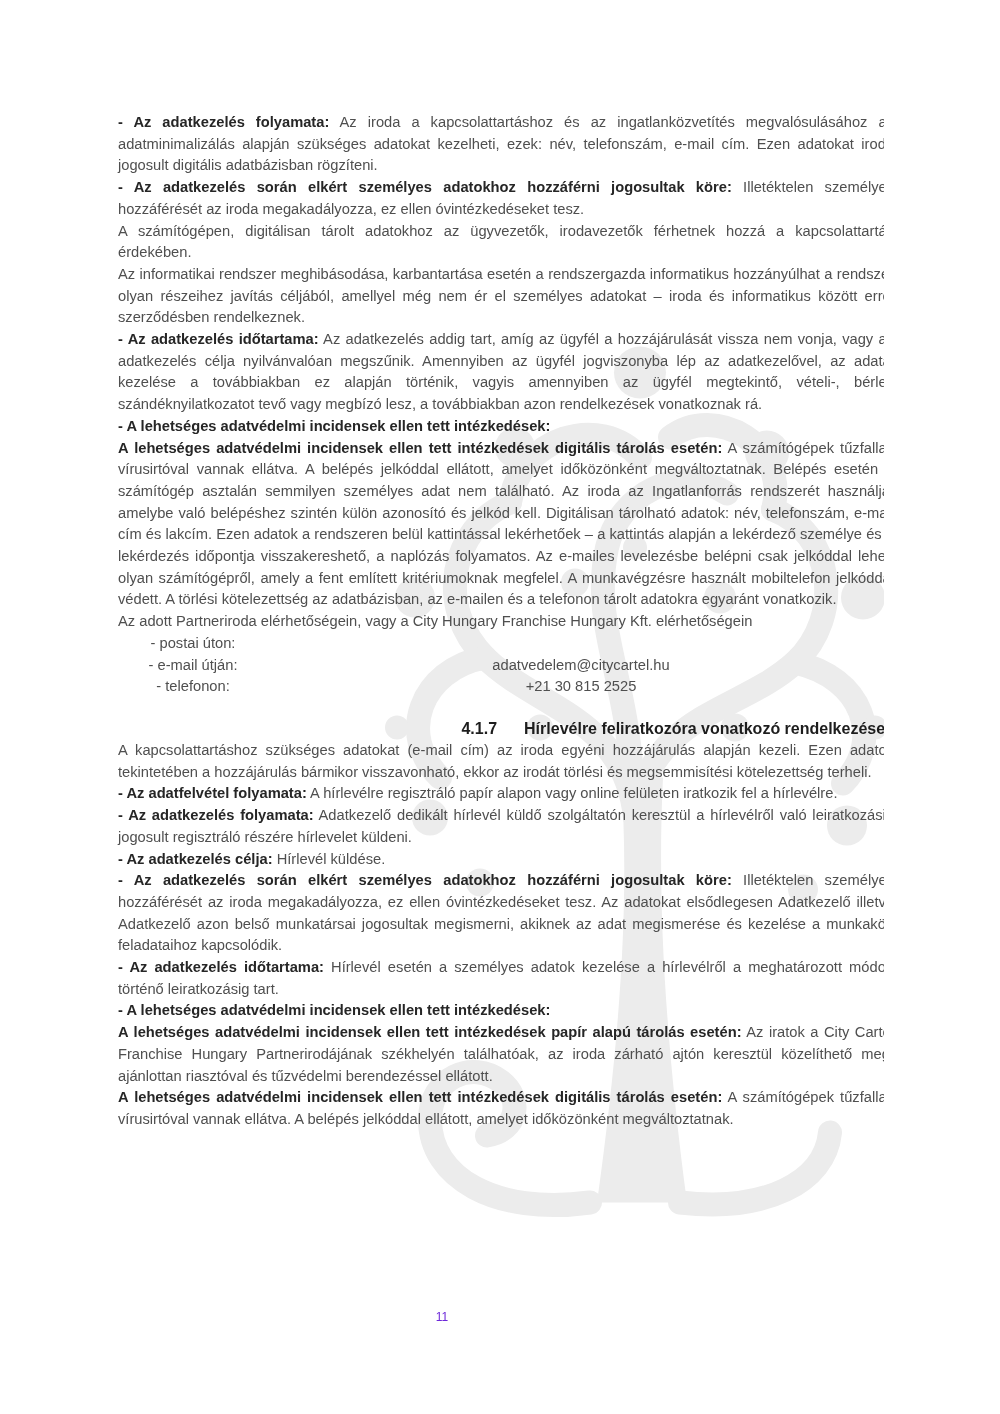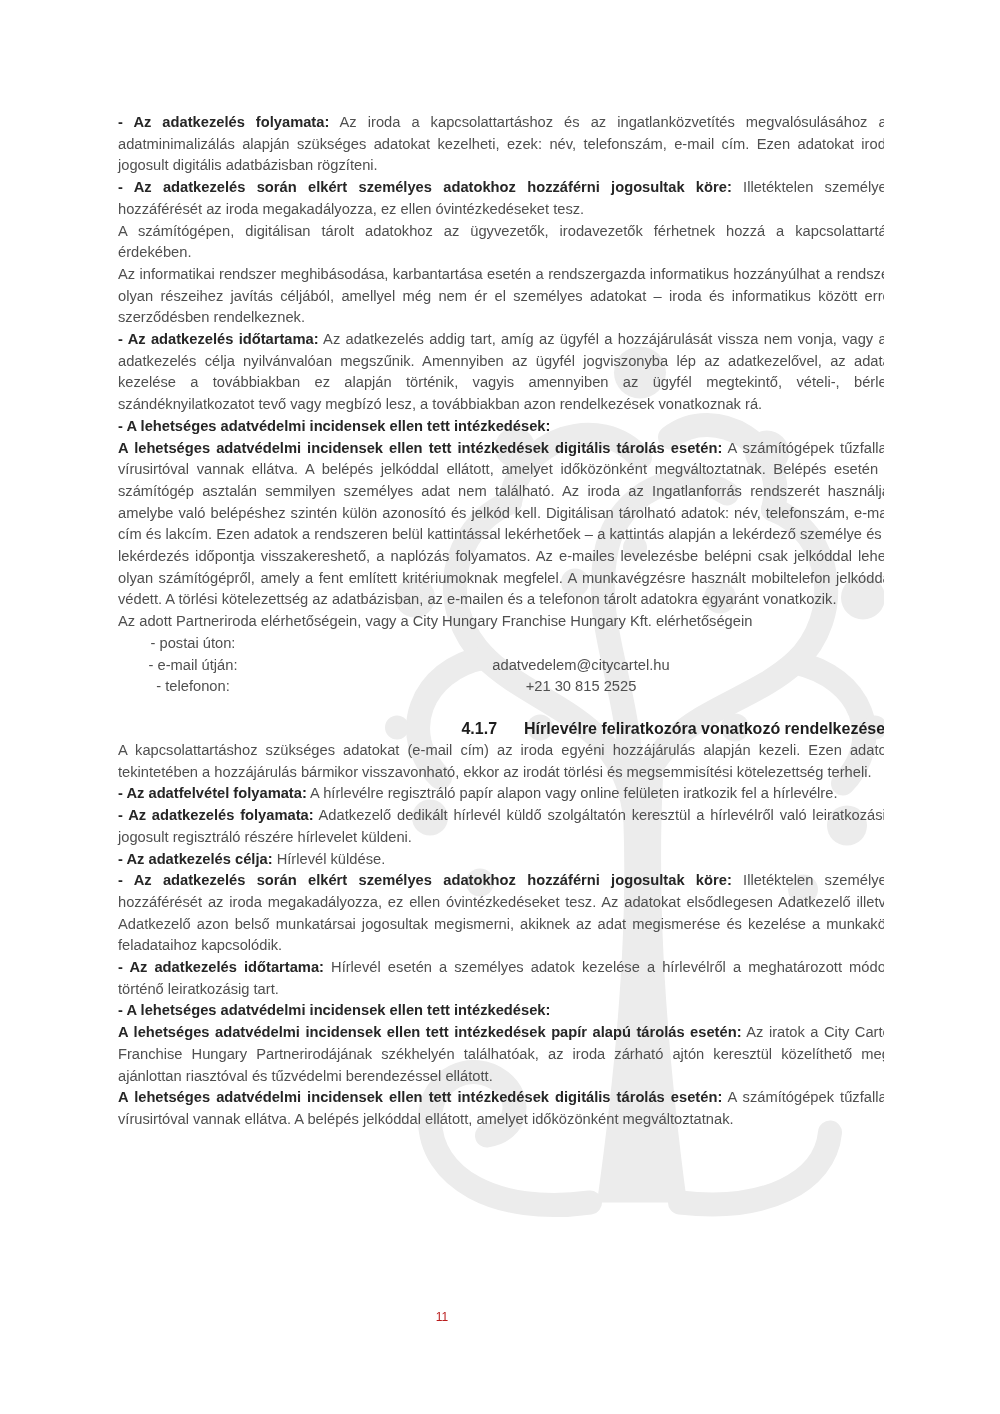--- a/index.html
+++ b/index.html
@@ -43,21 +43,21 @@
     color: #1d1d1d;
     text-align: right;
   }
   .heading .h-num { margin-right: 27px; }
   .page-number {
     position: absolute;
     left: 0; right: 0;
     top: 1310px;
     text-align: center;
     font-size: 12px;
-    color: #b91c1c;
+    color: #6d28d9;
     z-index: 1;
   }
 </style>
 </head>
 <body>
 
 <div class="page">
 
   <svg class="watermark" viewBox="0 0 600 940" xmlns="http://www.w3.org/2000/svg" aria-hidden="true">
     <g fill="none" stroke="#ececec" stroke-width="24" stroke-linecap="round">

